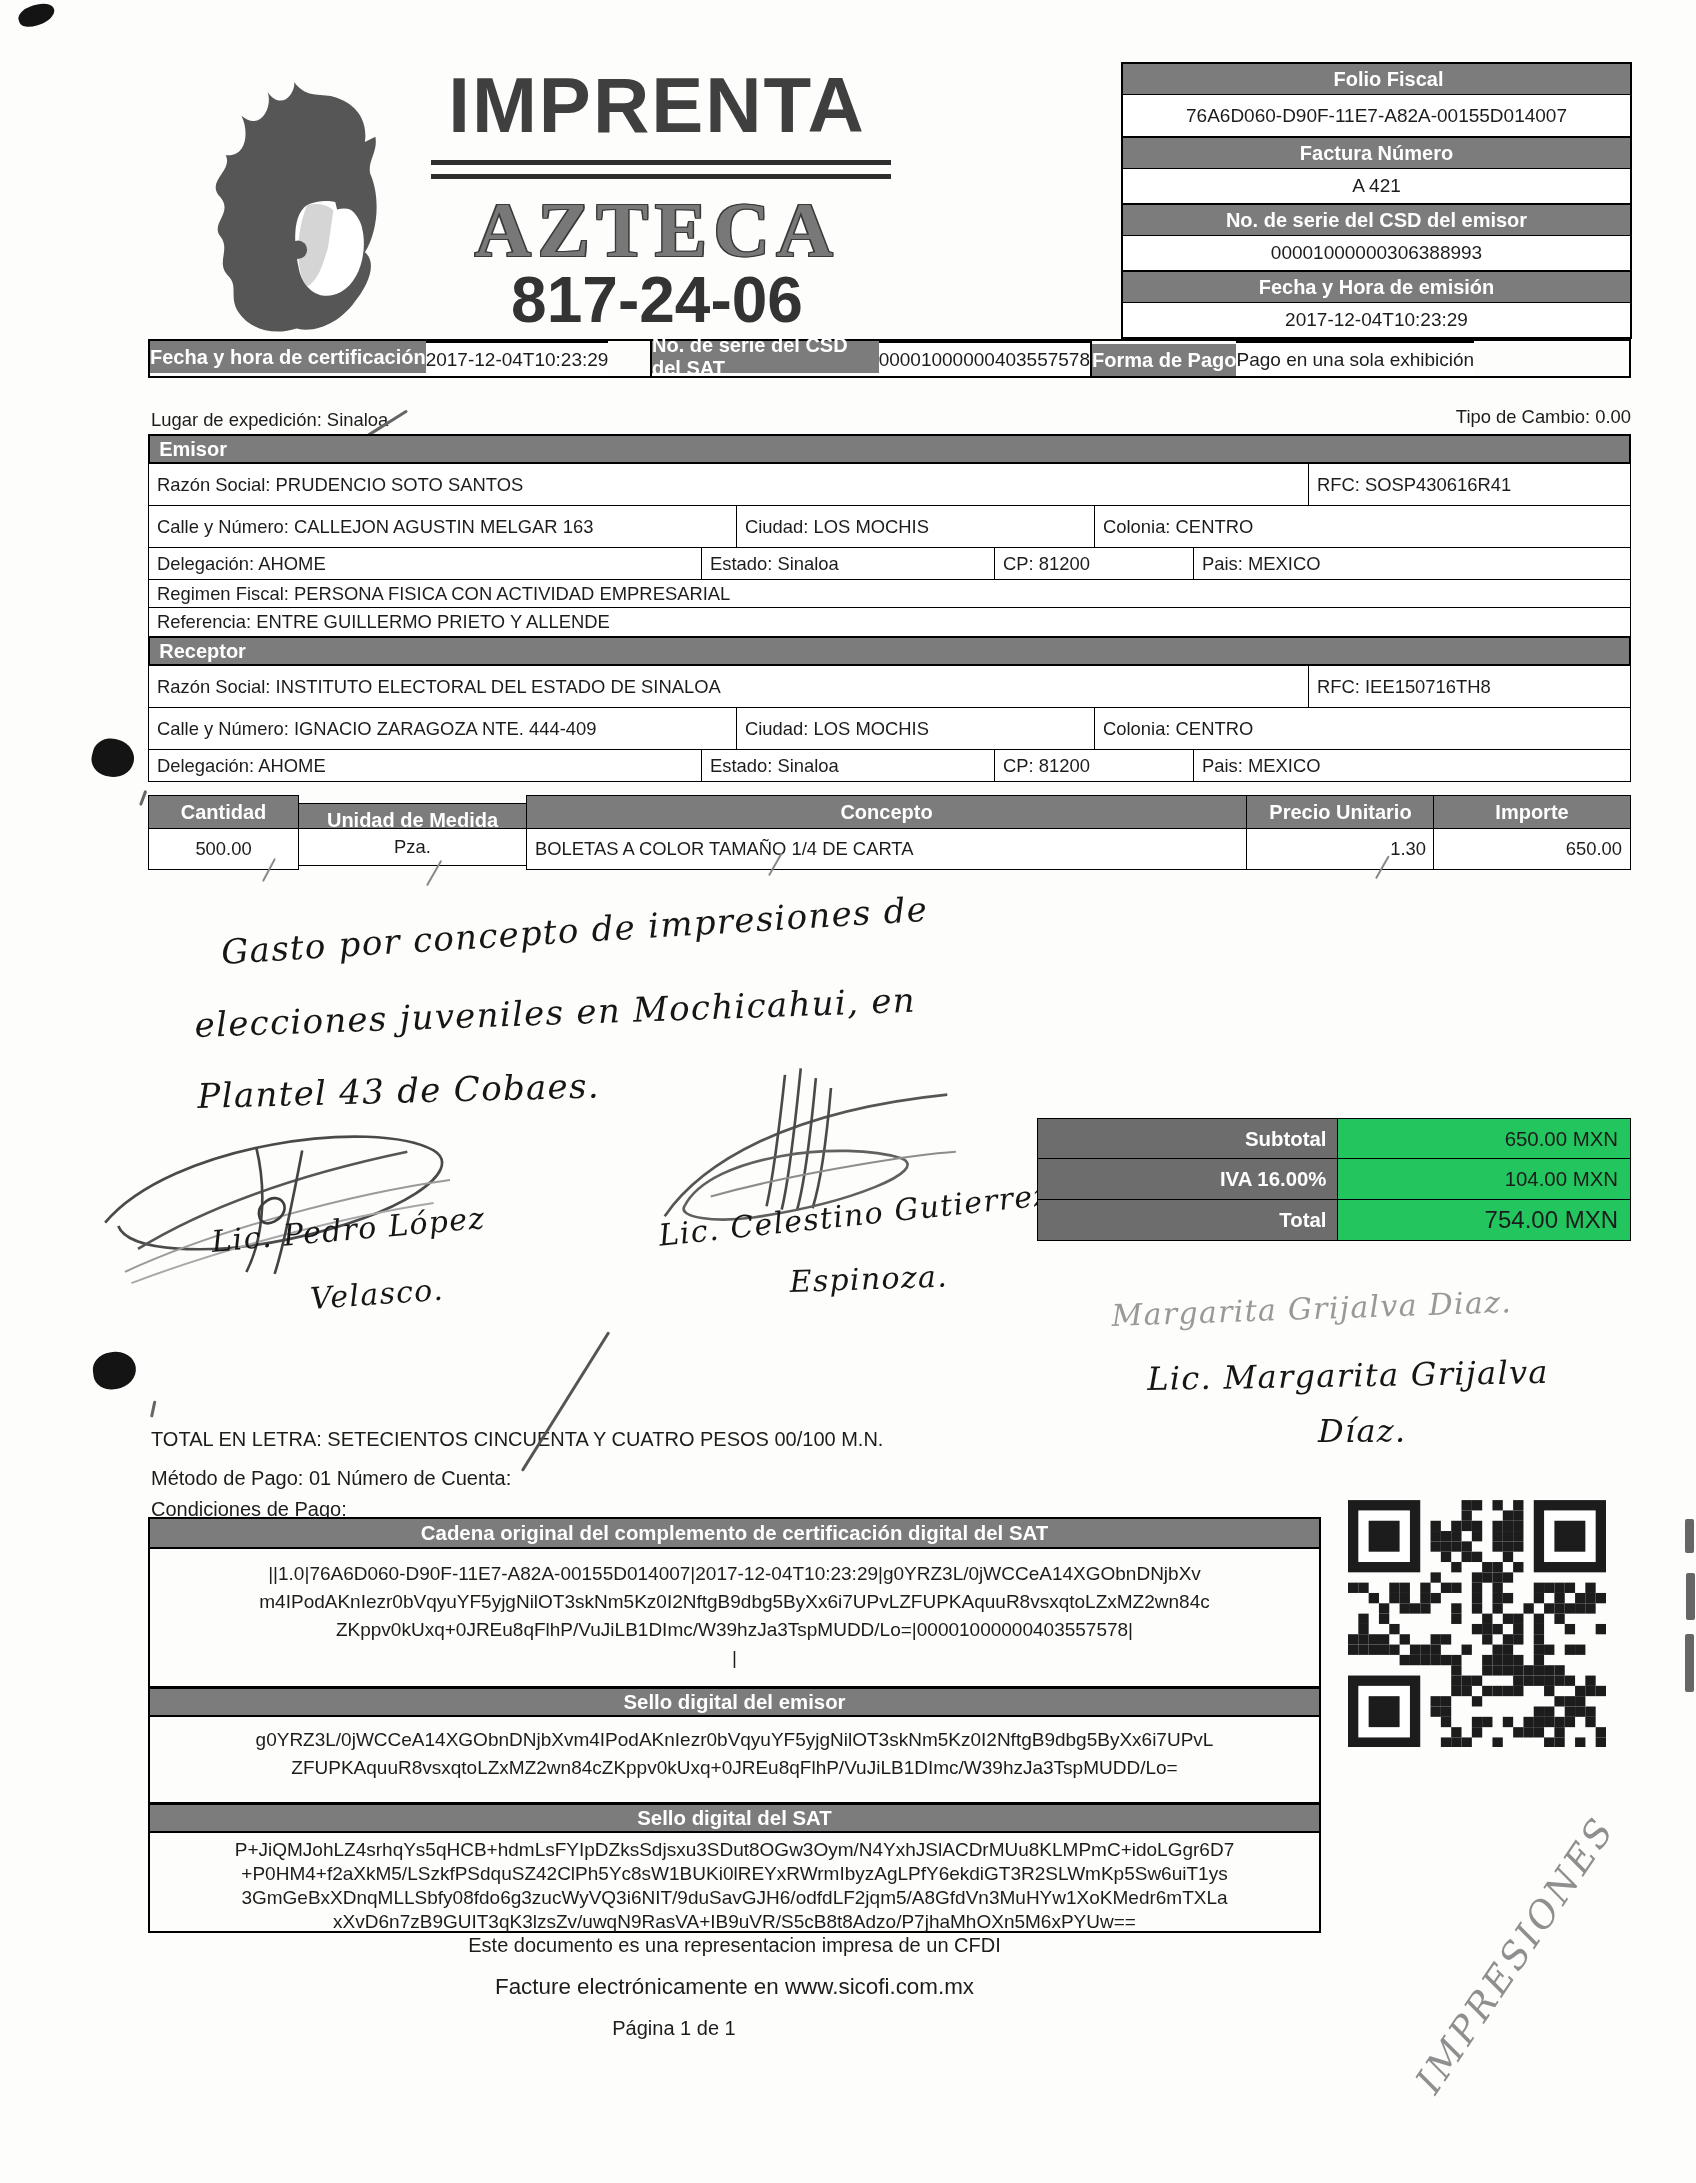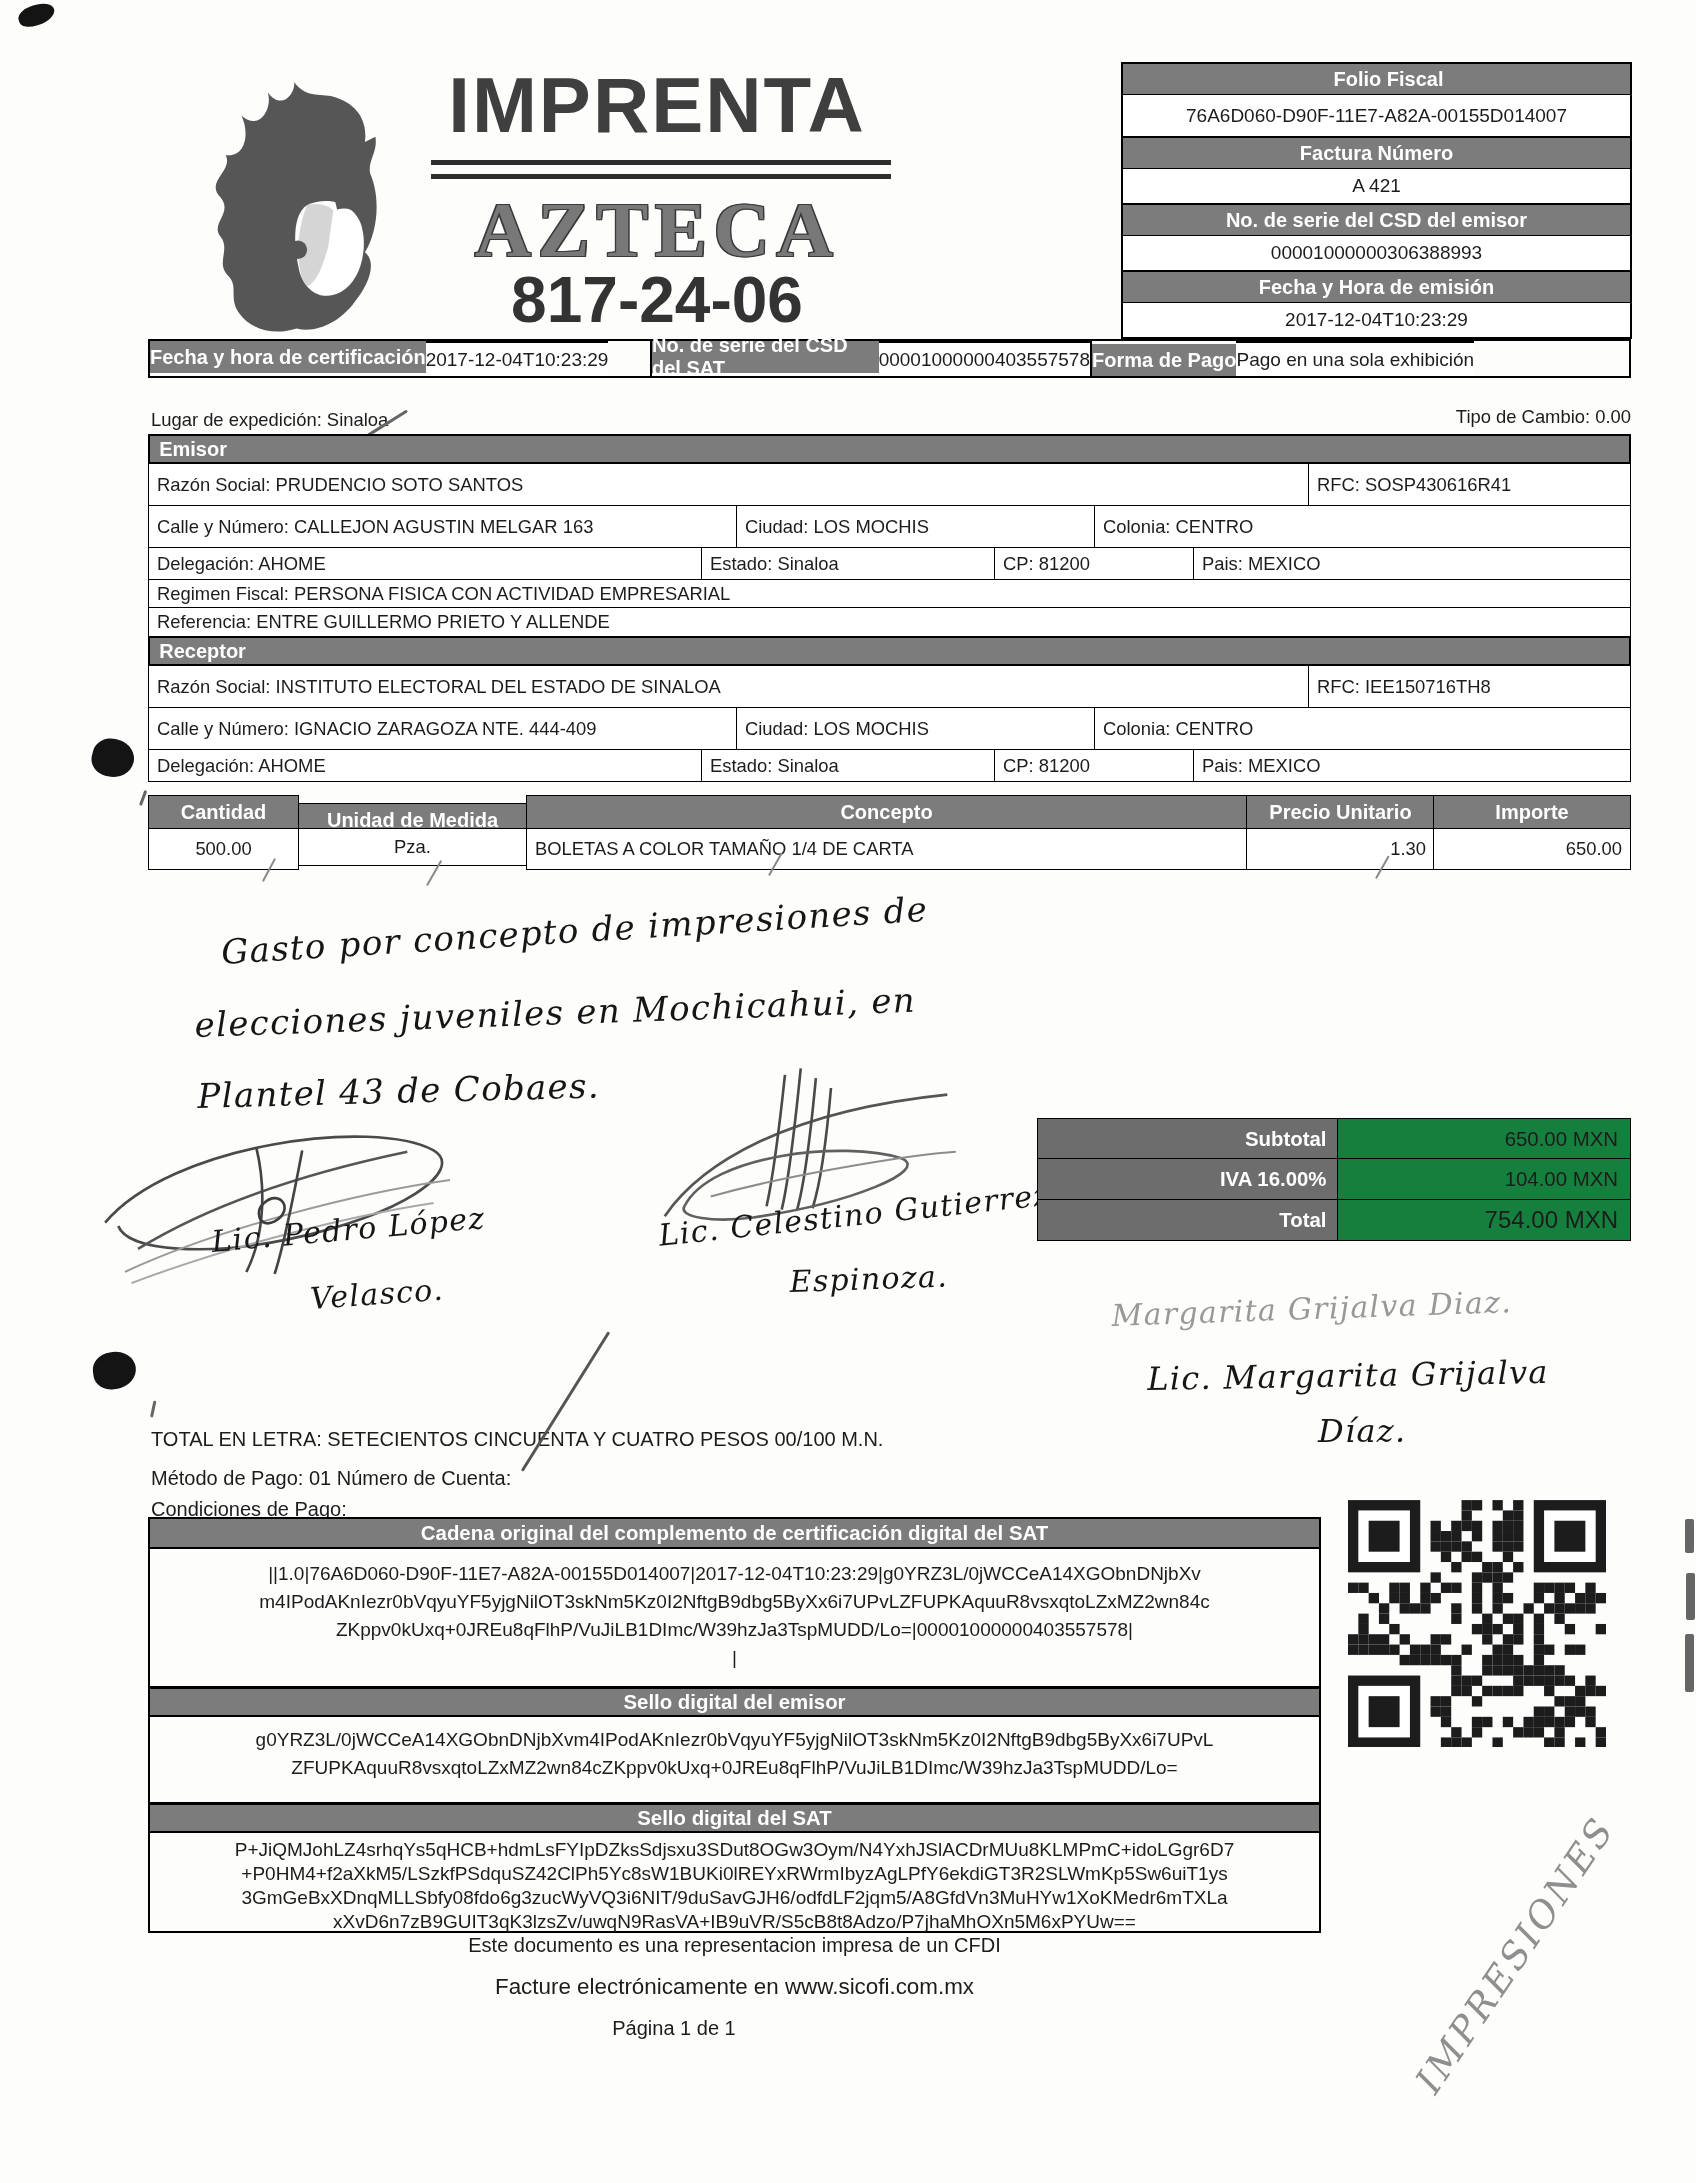--- a/index.html
+++ b/index.html
@@ -24,21 +24,21 @@
            justify-content:center;border-top:2px solid #000;}
   .hand{font-family:"DejaVu Serif",serif;font-style:italic;color:#161616;letter-spacing:1.3px;
         white-space:nowrap;transform-origin:left top;}
   .pencil{color:#999;}
   .mono-lines{font-size:19px;line-height:28px;text-align:center;}
   .penmark{position:absolute;background:#666;transform-origin:left bottom;border-radius:2px;}
   .blob{position:absolute;background:#141414;border-radius:48% 52% 55% 45%;}
   .totlabel{position:absolute;box-sizing:border-box;background:#6d6d6d;color:#fff;font-weight:bold;
             font-size:20.4px;display:flex;align-items:center;justify-content:flex-end;
             padding-right:10.5px;border:1.3px solid #000;}
-  .totval{position:absolute;box-sizing:border-box;background:#15803d;font-size:20.4px;
+  .totval{position:absolute;box-sizing:border-box;background:#22c55e;font-size:20.4px;
           display:flex;align-items:center;justify-content:flex-end;padding-right:12px;border:1.3px solid #000;}
 </style>
 </head>
 <body>
 
 <div class="page">
 
   <div class="blob abs" style="left:18.4px;top:5.3px;width:37px;height:20px;transform:rotate(-18deg);"></div>
   <div class="blob abs" style="left:92px;top:739px;width:42px;height:38px;transform:rotate(14deg);"></div>
   <div class="penmark" style="left:139px;top:789px;width:3.3px;height:16px;transform:rotate(20deg);"></div>

